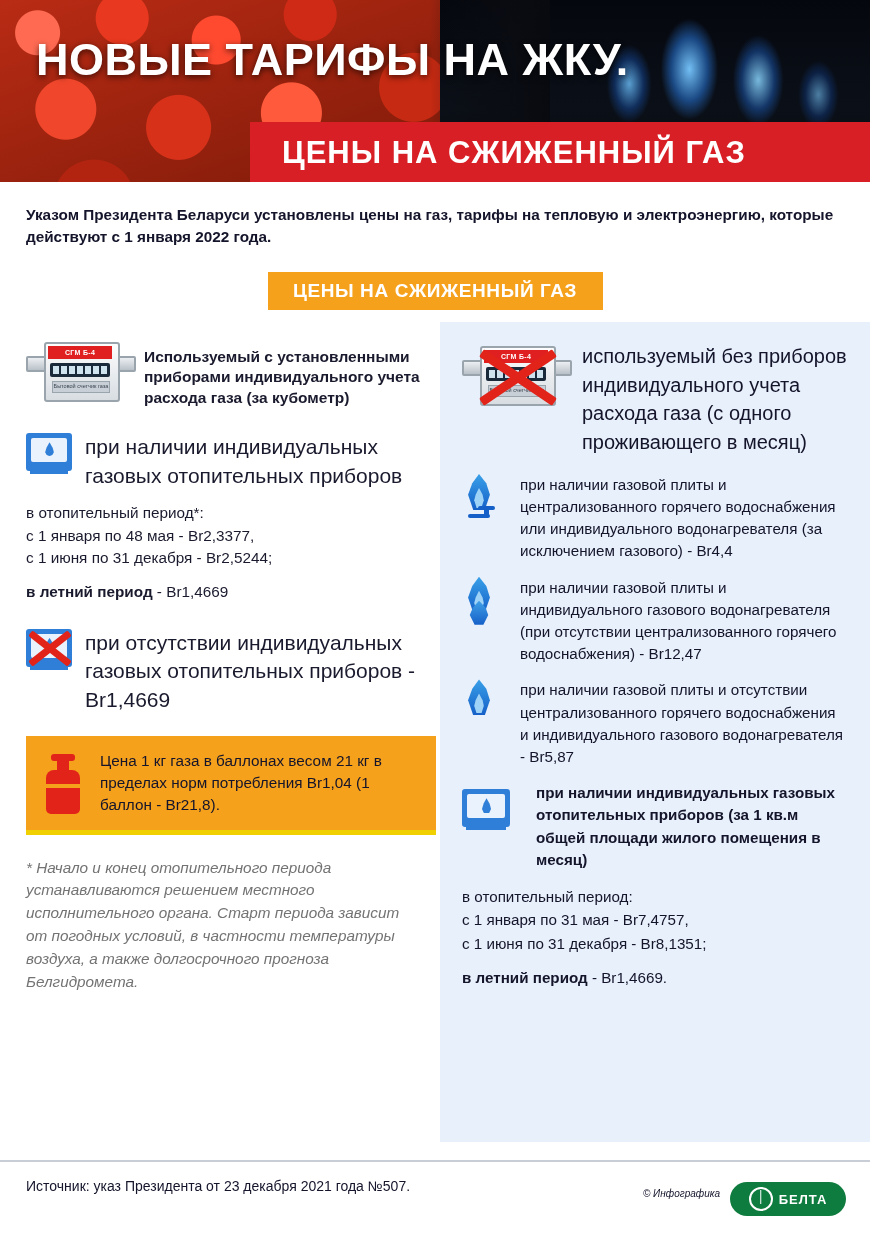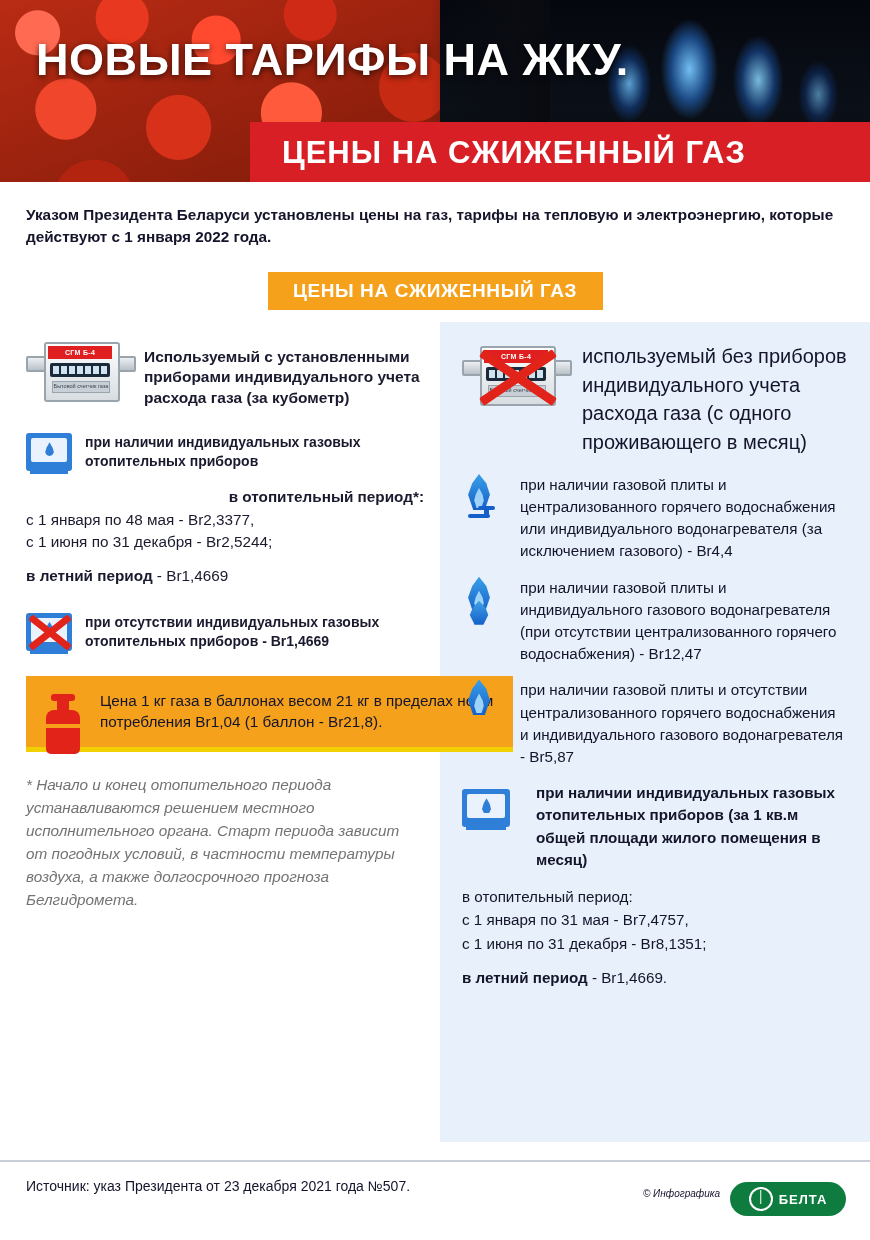--- a/index.html
+++ b/index.html
@@ -261,43 +261,43 @@
   .heater-cross::before { transform: rotate(38deg); }
   .heater-cross::after  { transform: rotate(-38deg); }
 
   .icon-row {
     display: flex;
     align-items: flex-start;
     gap: 11px;
     margin-top: 22px;
   }
   .icon-row .bold-txt {
-    font-size: 14px;
-    font-weight: bold;
+    font-size: 21px;
+    font-weight: normal;
     line-height: 1.36;
     padding-top: 3px;
   }
 
   .para {
     font-size: 15.3px;
     line-height: 1.46;
     margin-top: 12px;
   }
   .para b { font-weight: bold; }
-  .para .lead { font-weight: bold; text-align: right; }
+  .para .lead { font-weight: normal; }
 
   
   .callout {
     margin-top: 22px;
     position: relative;
     background: #f6a11c;
     border-bottom: 5px solid #f0d000;
     padding: 14px 14px 14px 74px;
     box-sizing: border-box;
-    width: 487px;
+    width: 410px;
   }
   .callout .txt {
     font-size: 15.3px;
     line-height: 1.42;
     color: #14142b;
   }
   .cyl-ico {
     position: absolute;
     left: 18px; top: 18px;
     width: 40px; height: 62px;

